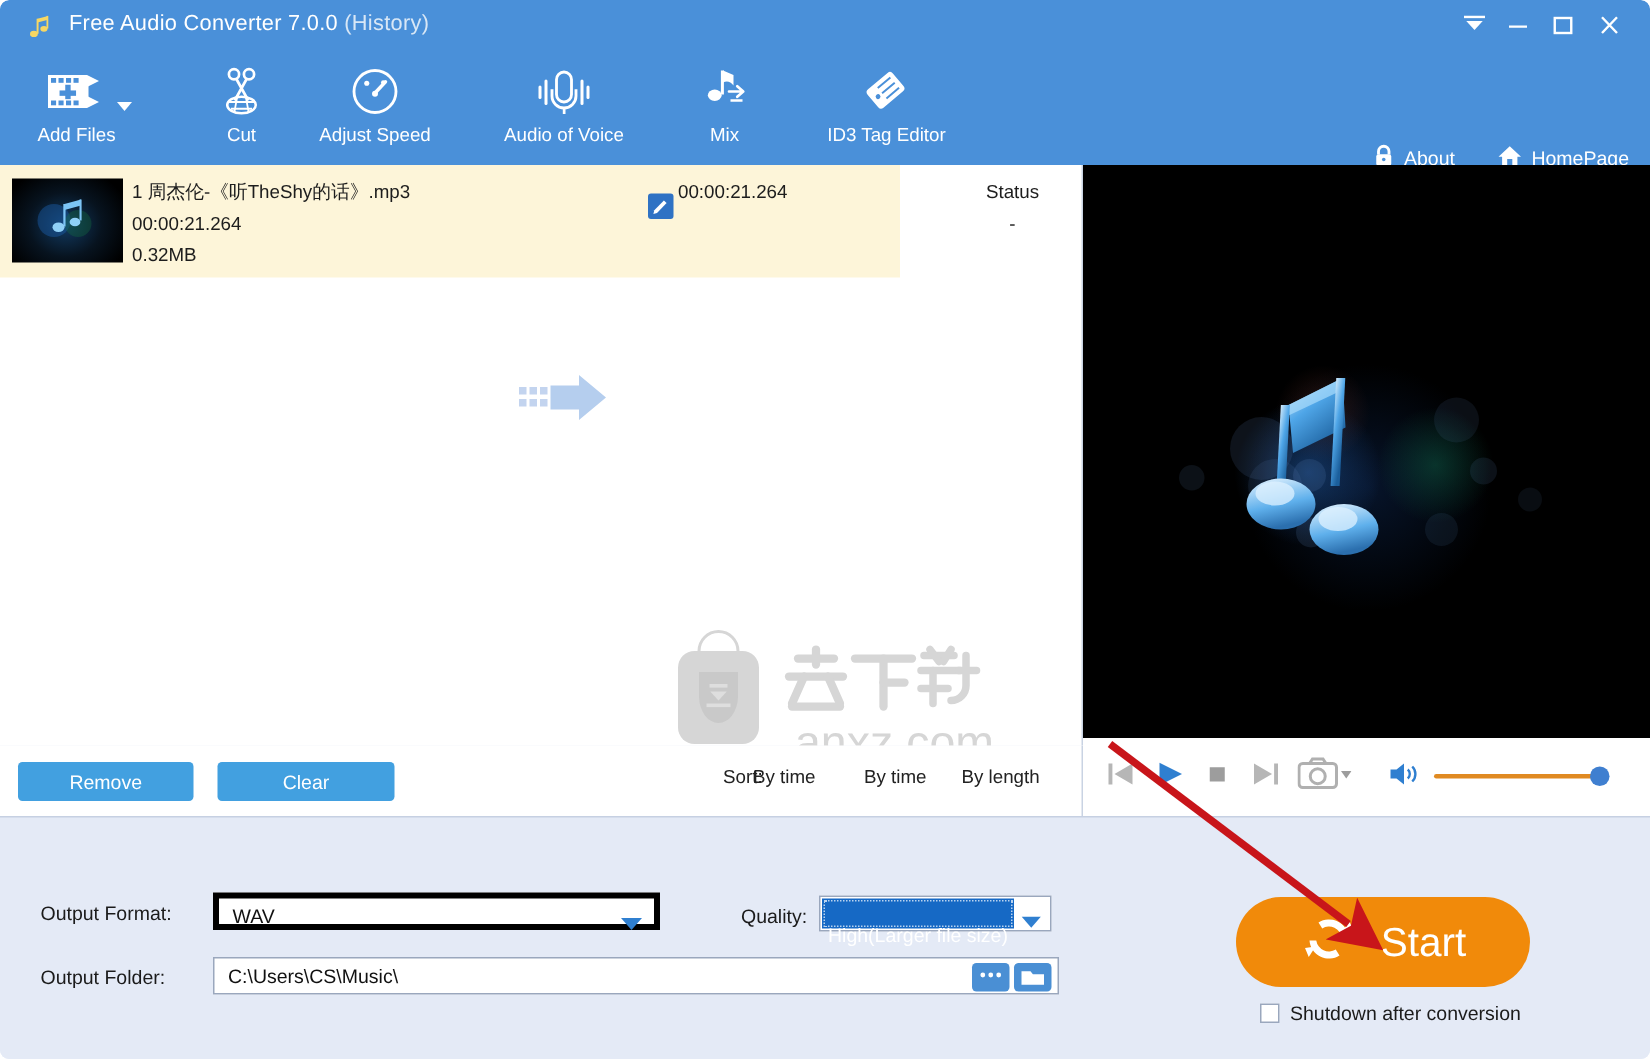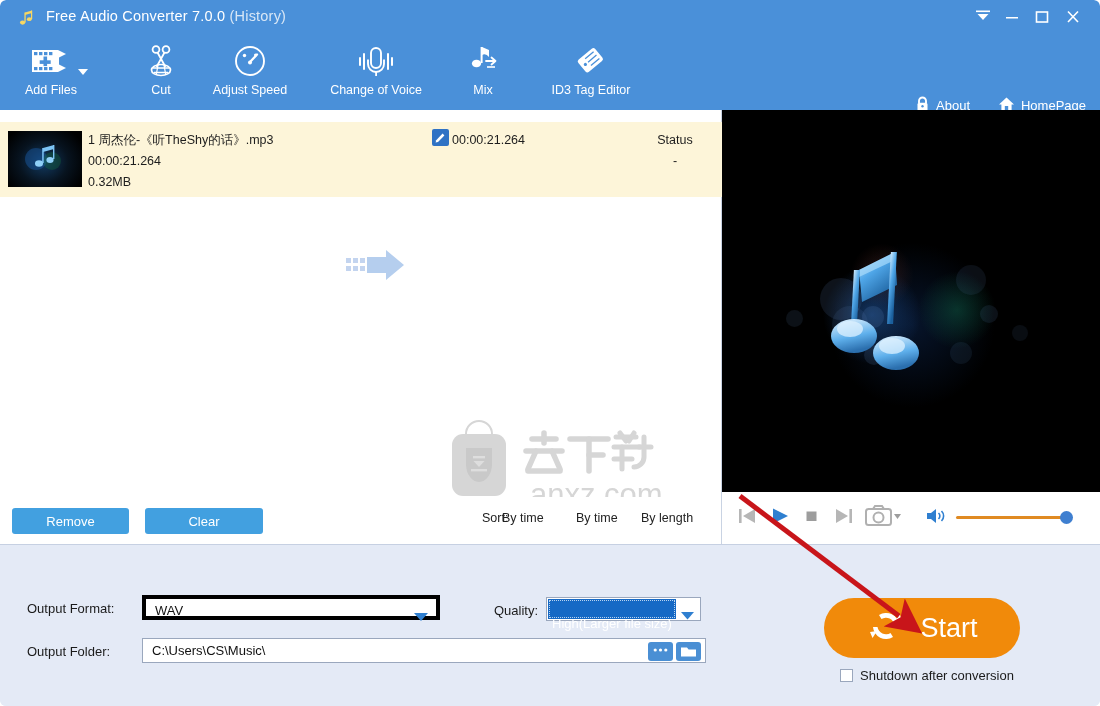--- a/index.html
+++ b/index.html
@@ -68,21 +68,21 @@
   #link-about { right: 130px; }
   #link-home  { right: 14px; }
 
   
   #filelist {
     position: absolute; left: 0; top: 110px; width: 722px; height: 387px;
     background: #ffffff;
     border-right: 1px solid #c9d3e3;
   }
   #file-row {
-    position: absolute; left: 0; top: 12px; width: 722px; height: 75px;
+    position: absolute; left: 0; top: 0; width: 600px; height: 75px;
     background: #fdf5d9;
     cursor: pointer;
     padding-left: 32px;
   }
   #thumb {
     position: absolute; left: 8px; top: 9px; width: 74px; height: 56px;
     background: radial-gradient(ellipse 60% 70% at 48% 55%, #123b63 0%, #07131f 55%, #000 100%);
     overflow: hidden;
   }
   #thumb svg { position:absolute; left: 50%; top: 50%; transform: translate(-50%,-50%); }
@@ -328,21 +328,21 @@
           <path d="M13 16.5 v4.5 a8 8 0 0 0 16 0 v-4.5" fill="none" stroke="#fff" stroke-width="1.9"></path>
           <rect x="20.2" y="28.5" width="1.8" height="4.5" fill="#fff"></rect>
           <g fill="#fff">
             <rect x="4" y="14" width="2" height="9" rx="1"></rect>
             <rect x="8" y="10" width="2" height="17" rx="1"></rect>
             <rect x="36" y="14" width="2" height="9" rx="1"></rect>
             <rect x="32" y="10" width="2" height="17" rx="1"></rect>
           </g>
         </svg>
       </div>
-      <div class="lbl">Change of Voice</div>
+      <div class="lbl">Audio of Voice</div>
     </div>
 
     <div class="tool" id="tool-4">
       <div class="ico">
         <svg width="38" height="36" viewBox="0 0 38 36">
           <path d="M18 4 L25 7 L25 14 Q22 10 18 12 Z" fill="#fff"></path>
           <rect x="16.6" y="4" width="2" height="16" fill="#fff"></rect>
           <ellipse cx="12.5" cy="20.5" rx="4.6" ry="3.8" fill="#fff"></ellipse>
           <path d="M22 18 L31 18 M27.5 14.5 L31.5 18 L27.5 21.5" stroke="#fff" stroke-width="1.8" fill="none" stroke-linecap="round" stroke-linejoin="round"></path>
           <path d="M23 24 L31 24" stroke="#fff" stroke-width="1.6"></path>

